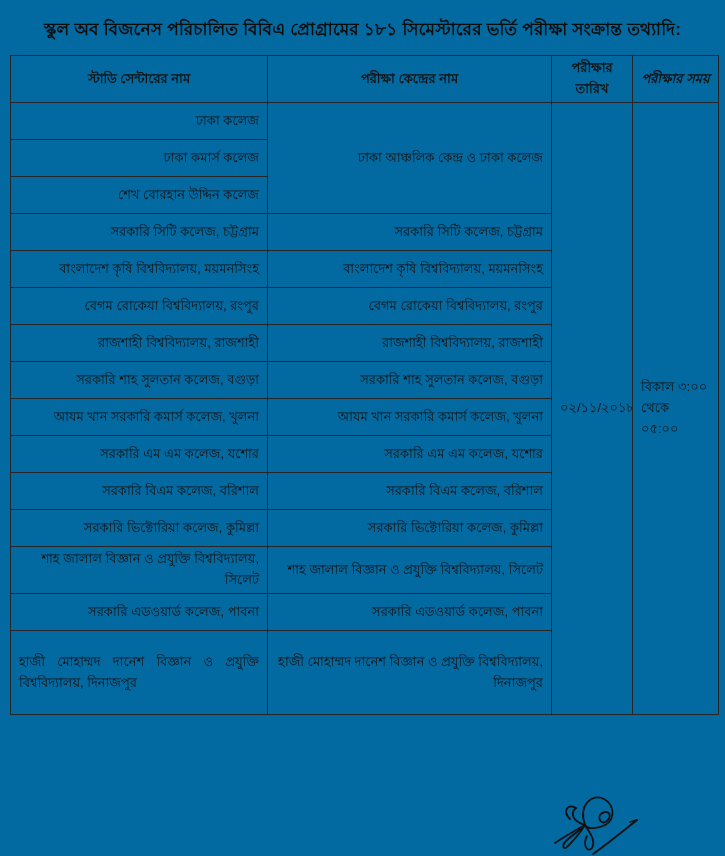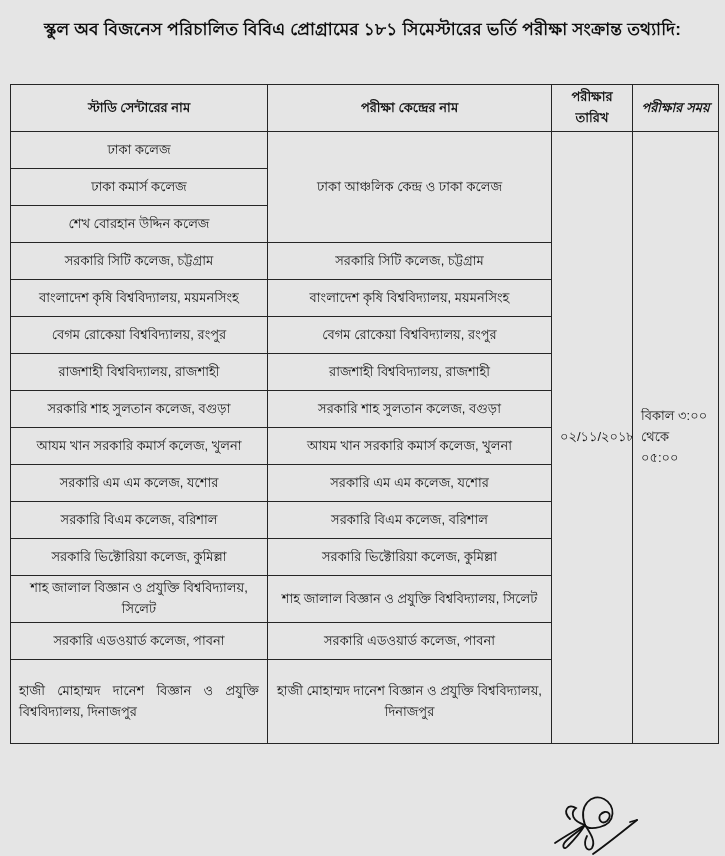--- a/index.html
+++ b/index.html
@@ -4,40 +4,40 @@
 <style>
   html, body {
     margin: 0;
     padding: 0;
     background: #ffffff;
   }
   .page {
     position: relative;
     width: 725px;
     height: 856px;
-    background: #e5e5e5;
+    background: #0369a1;
     font-family: "Liberation Sans", "DejaVu Sans", sans-serif;
     color: #161616;
     overflow: hidden;
   }
   .doc-title {
     position: absolute;
     top: 16px;
     left: 0;
     width: 100%;
     text-align: center;
     font-size: 17px;
     font-weight: bold;
     color: #0e0e0e;
     letter-spacing: 0.2px;
   }
   table.exam-table {
     position: absolute;
     left: 10px;
-    top: 84px;
+    top: 55px;
     width: 708px;
     border-collapse: collapse;
     table-layout: fixed;
   }
   table.exam-table th,
   table.exam-table td {
     border: 1px solid #262626;
     font-size: 13px;
     padding: 2px 8px;
     vertical-align: middle;
@@ -57,21 +57,21 @@
     vertical-align: top;
     padding-top: 3px;
     font-size: 12px;
     font-style: italic;
   }
   th.date-head { font-size: 12.5px; }
   td.center-cell {
     text-align: left;
   }
   td.study-cell, td.examctr-cell {
-    text-align: center;
+    text-align: right;
   }
   td.study-cell-justify {
     text-align: justify;
   }
   .signature-wrap {
     position: absolute;
     left: 540px;
     top: 775px;
     width: 140px;
     height: 81px;

